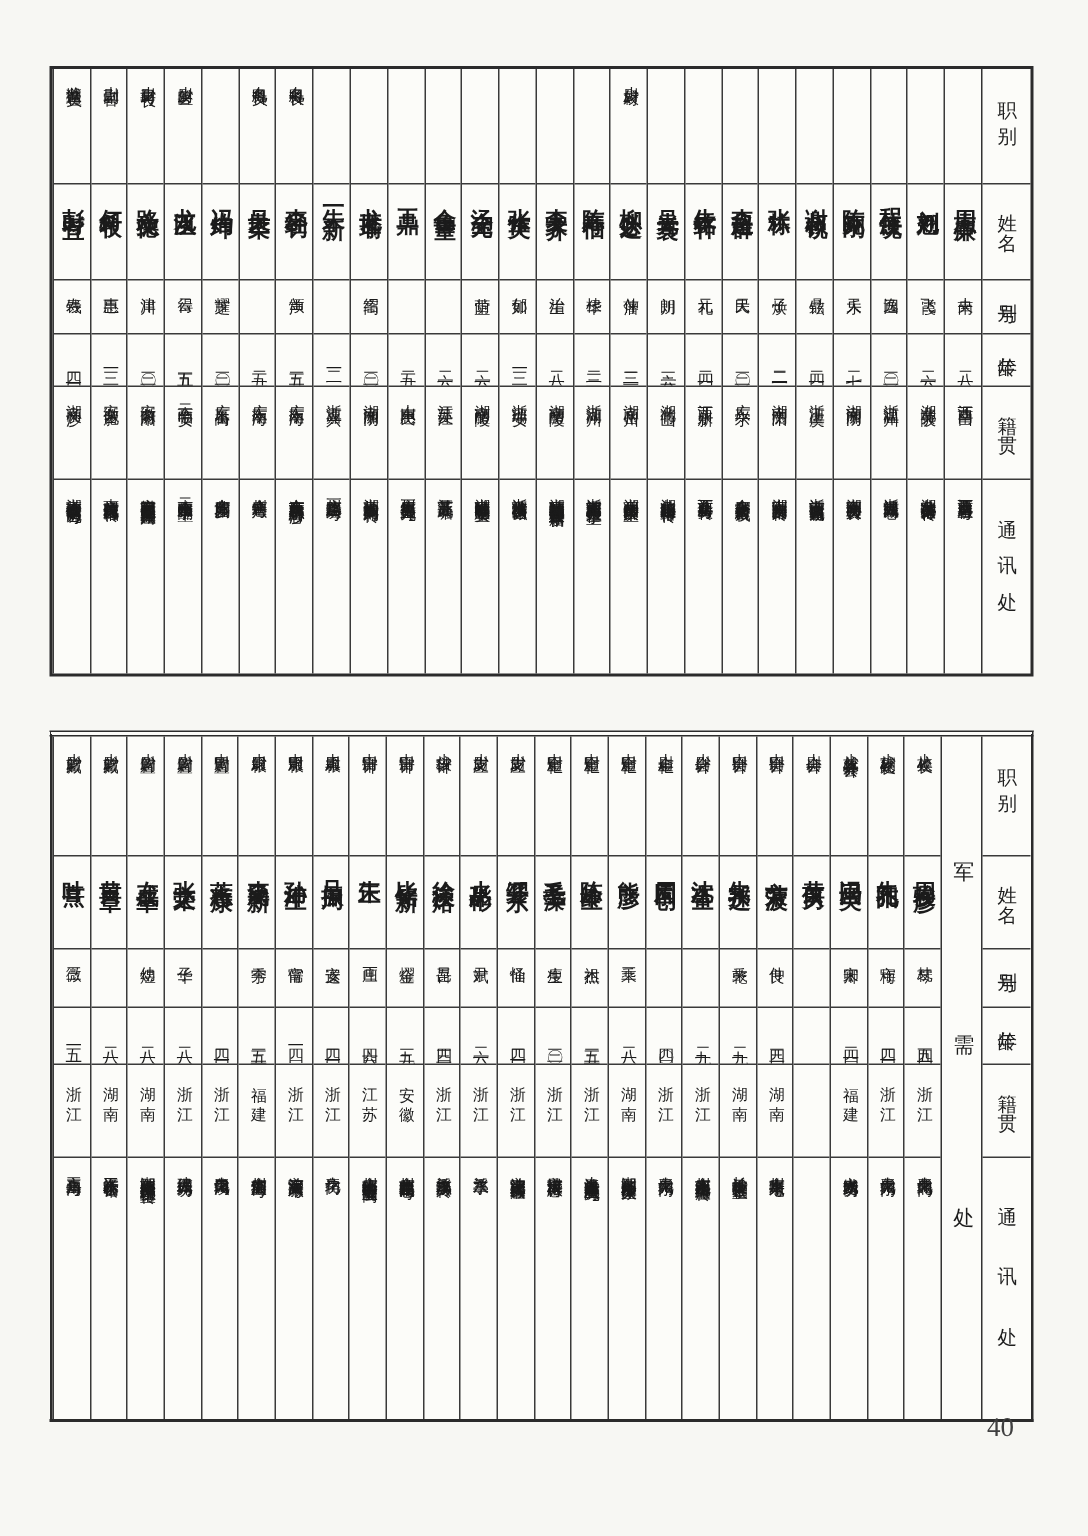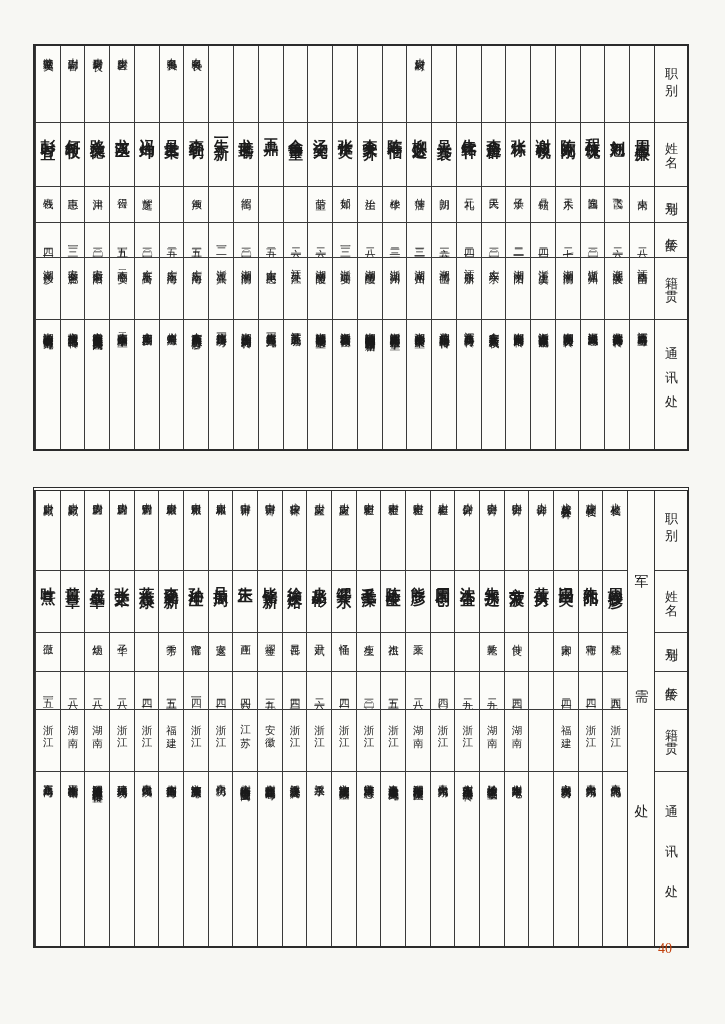--- a/index.html
+++ b/index.html
@@ -70,21 +70,21 @@
   .h-name span{letter-spacing:13px;padding-top:9px;}
   .h-alias span{letter-spacing:1px;padding-top:5px;}
   .h-age span{letter-spacing:0px;padding-top:5px;}
   .h-origin span{letter-spacing:13px;padding-top:9px;}
   .table-top .h-addr span{letter-spacing:24px;padding-top:16px;}
   .table-bottom .h-addr span{letter-spacing:40px;padding-top:22px;}
   .section-col span{font-size:14px;letter-spacing:115px;padding-top:72px;}
 
   .page-number{
     position:absolute;left:658px;top:941px;
-    font-size:14px;color:#c2410c;
+    font-size:18px;color:#404040;
     font-family:"Liberation Serif","DejaVu Serif",serif;
   }
 </style>
 </head>
 <body>
 
 <div class="table table-top">
   <div class="header-col">
     <div class="hcell h-job">
         <span>职别</span>

